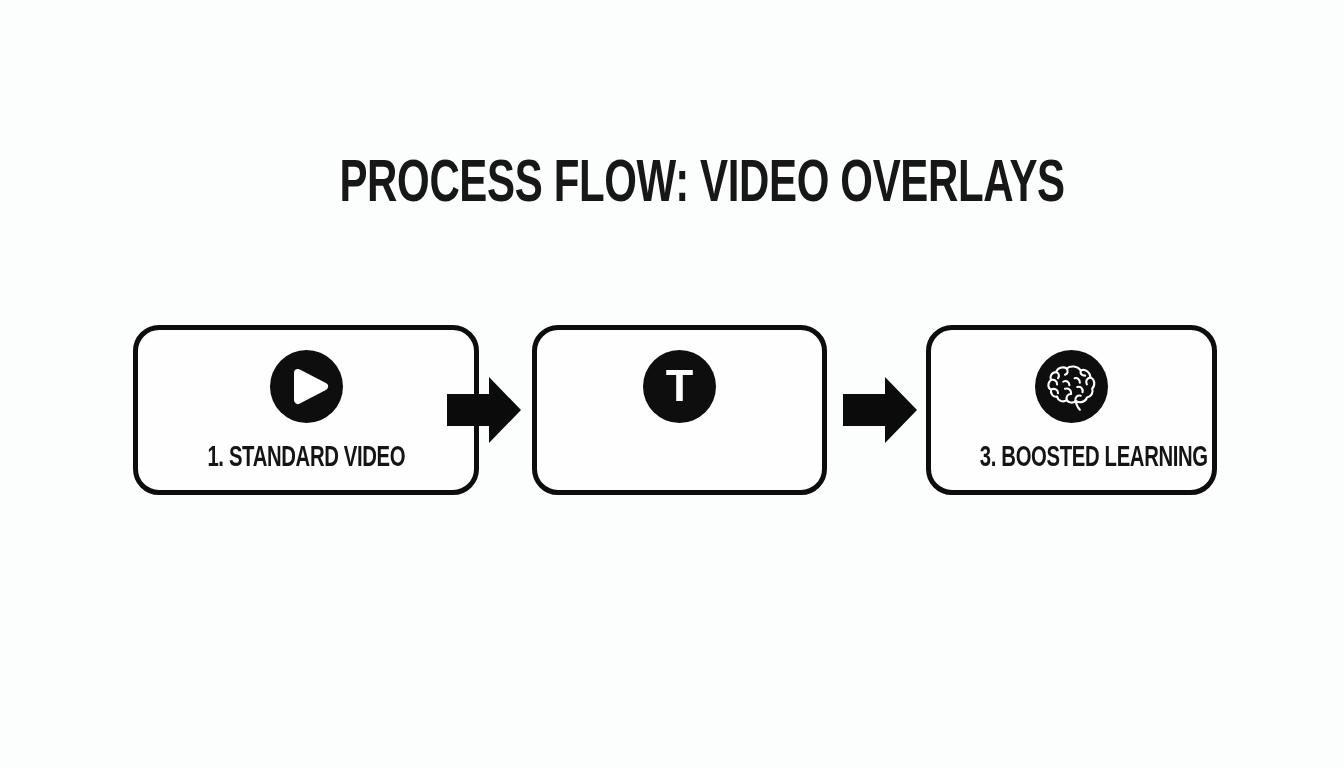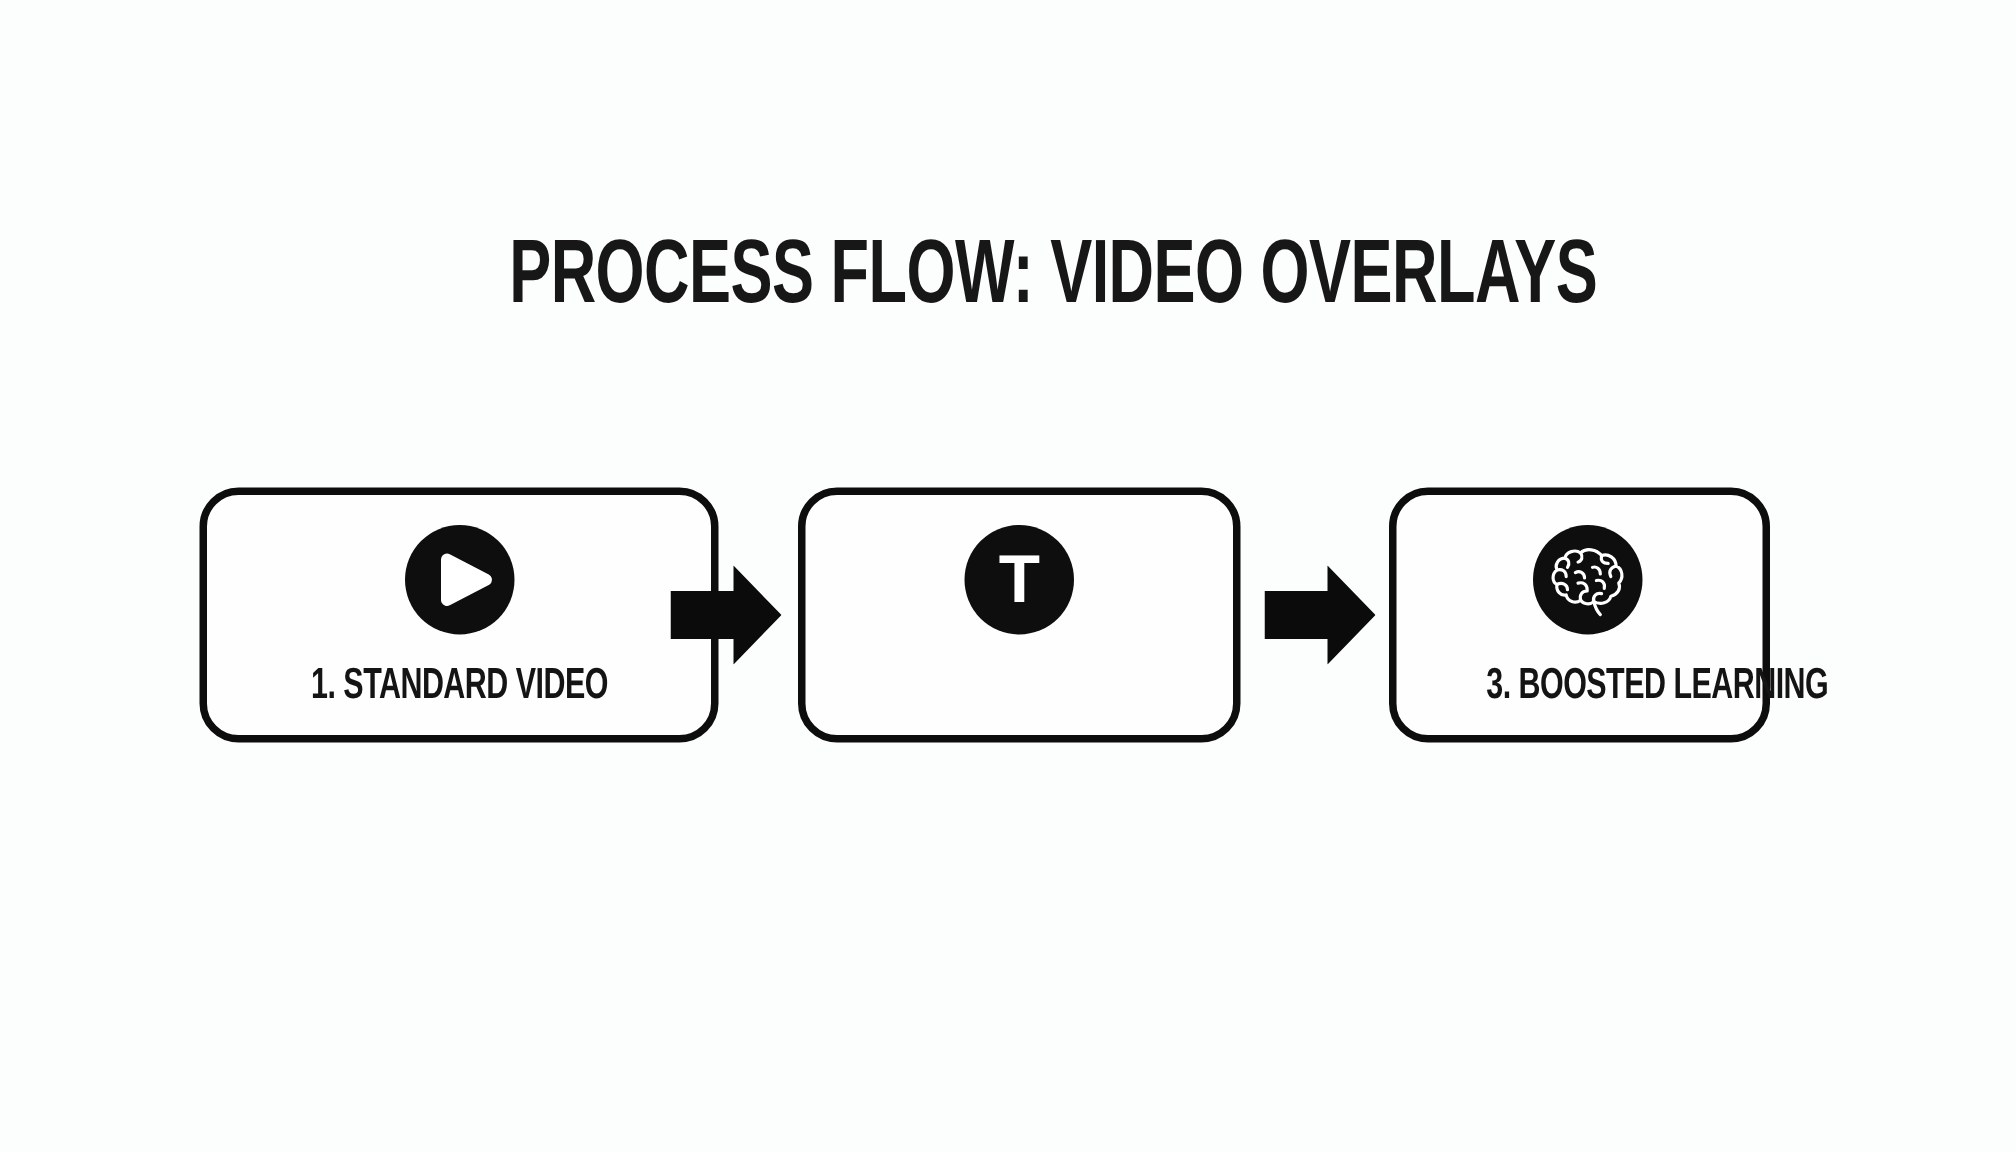--- a/index.html
+++ b/index.html
@@ -43,21 +43,21 @@
     height:170px;
     background:var(--box-fill);
     border:5px solid var(--box-border);
     border-radius:26px;
     display:flex;
     flex-direction:column;
     align-items:center;
   }
   .step-box.b1{left:133px;width:346px;}
   .step-box.b2{left:532px;width:295px;}
-  .step-box.b3{left:926px;width:254px;padding-left:11px;}
+  .step-box.b3{left:926px;width:291px;}
   .icon-circle{
     width:73px;height:73px;
     margin-top:20px;
     border-radius:50%;
     background:var(--icon-circle);
     display:flex;
     align-items:center;
     justify-content:center;
     flex:0 0 auto;
   }

